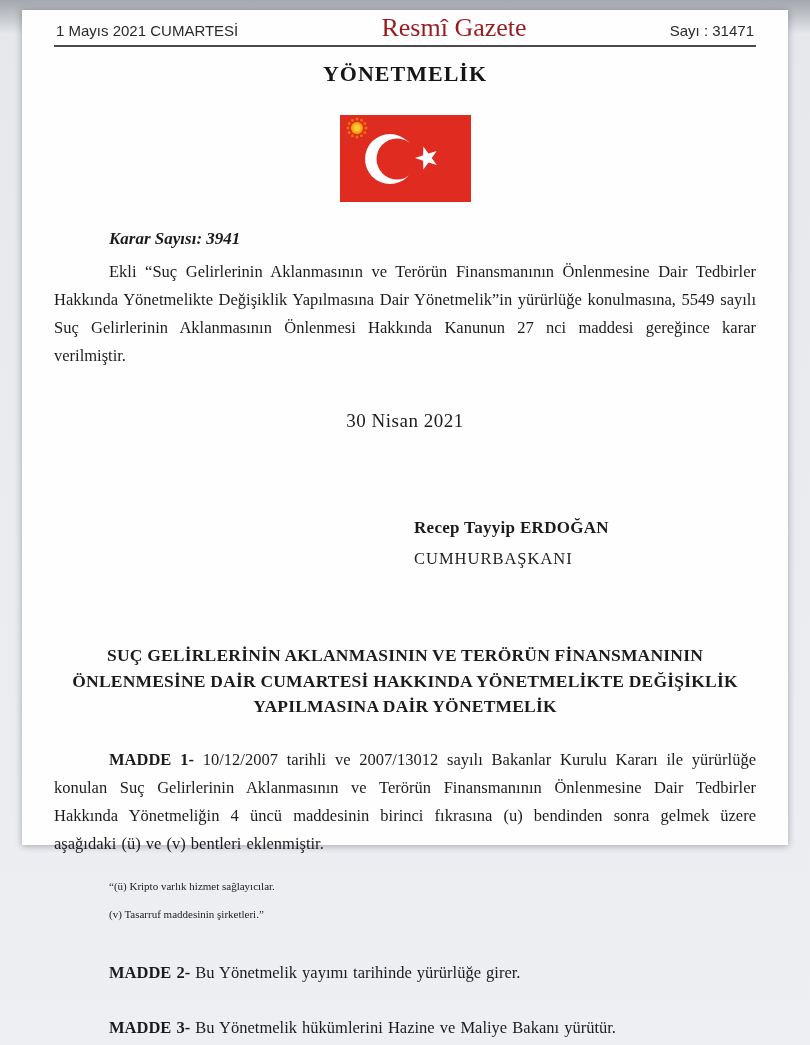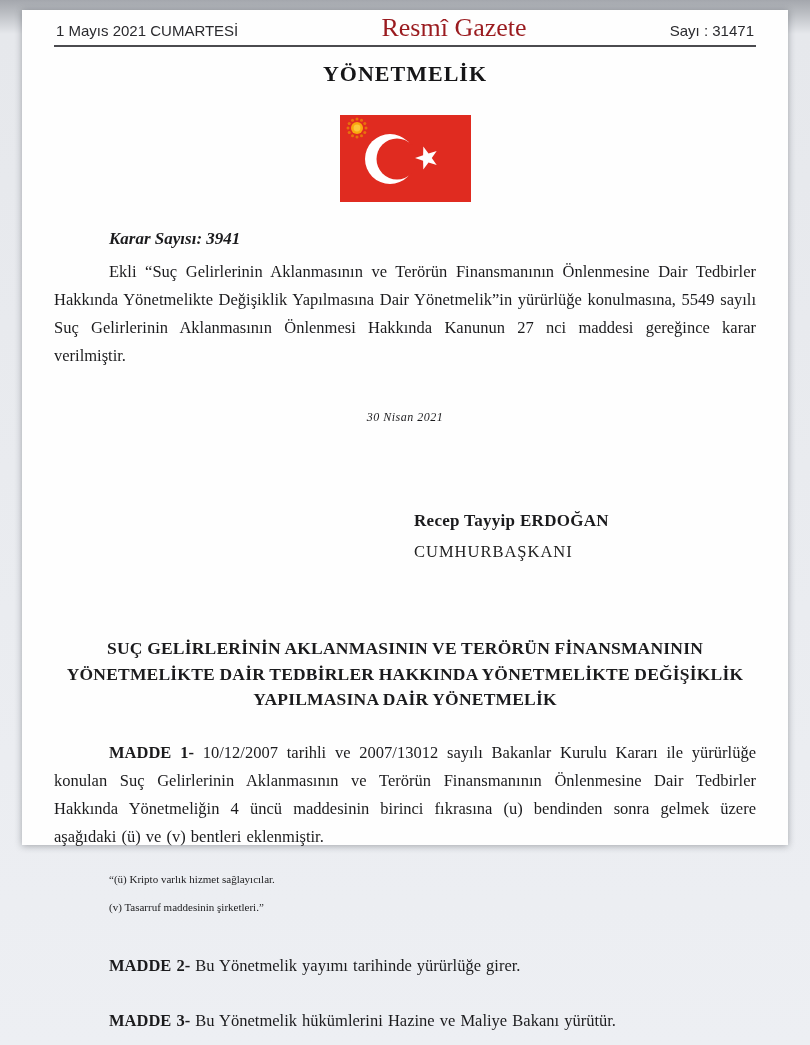--- a/index.html
+++ b/index.html
@@ -51,21 +51,21 @@
   .karar {
     margin-top: 23px; padding-left: 55px;
     font-size: 17px; font-weight: bold; font-style: italic;
   }
   .para {
     margin-top: 9px;
     font-size: 16.5px; line-height: 28px;
     text-align: justify; text-indent: 55px;
     word-spacing: 1px;
   }
-  .decision-date { margin-top: 40px; text-align: center; font-size: 12px; letter-spacing: .5px; font-style: italic; }
+  .decision-date { margin-top: 40px; text-align: center; font-size: 19px; letter-spacing: .5px; }
 
   .signature {
     margin-top: 86px; margin-left: auto; margin-right: 42px;
     width: 300px; 
   }
   .sig-name { font-size: 17px; font-weight: bold; letter-spacing: .3px; }
   .sig-title { margin-top: 11px; font-size: 16.5px; letter-spacing: 1px; color: #222; }
 
   
   .reg-title {
@@ -129,21 +129,21 @@
 
     <div class="decision-date">30 Nisan 2021</div>
 
     <div class="signature">
       <div class="sig-name">Recep Tayyip ERDOĞAN</div>
       <div class="sig-title">CUMHURBAŞKANI</div>
     </div>
 
     <div class="reg-title">
       <div>SUÇ GELİRLERİNİN AKLANMASININ VE TERÖRÜN FİNANSMANININ</div>
-      <div>YÖNETMELİKTE DAİR TEDBİRLER HAKKINDA YÖNETMELİKTE DEĞİŞİKLİK</div>
+      <div>ÖNLENMESİNE DAİR CUMARTESİ HAKKINDA YÖNETMELİKTE DEĞİŞİKLİK</div>
       <div>YAPILMASINA DAİR YÖNETMELİK</div>
     </div>
 
     <p class="para article"><span class="label">MADDE 1-</span><span> 10/12/2007 tarihli ve 2007/13012 sayılı Bakanlar Kurulu Kararı ile yürürlüğe konulan Suç Gelirlerinin Aklanmasının ve Terörün Finansmanının Önlenmesine Dair Tedbirler Hakkında Yönetmeliğin 4 üncü maddesinin birinci fıkrasına (u) bendinden sonra gelmek üzere aşağıdaki (ü) ve (v) bentleri eklenmiştir.</span></p>
 
     <div class="quotes">
       <div>“(ü) Kripto varlık hizmet sağlayıcılar.</div>
       <div>(v) Tasarruf maddesinin şirketleri.”</div>
     </div>
 

